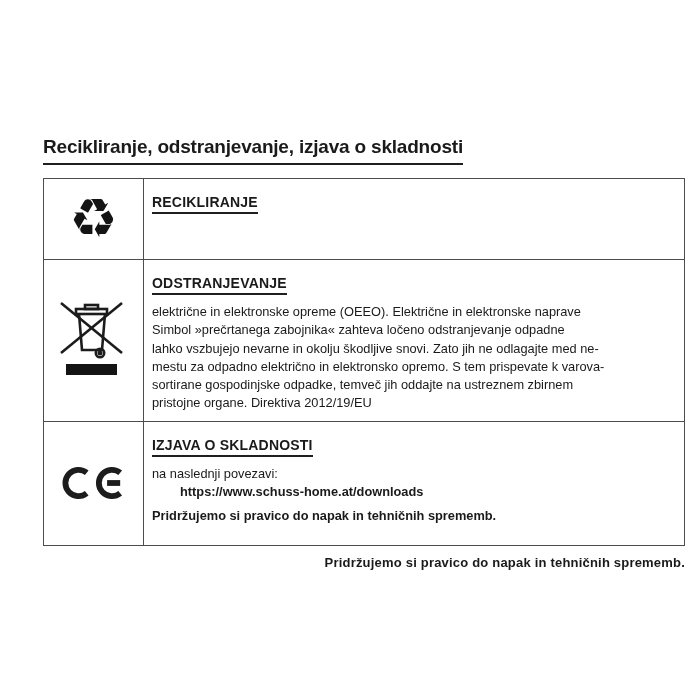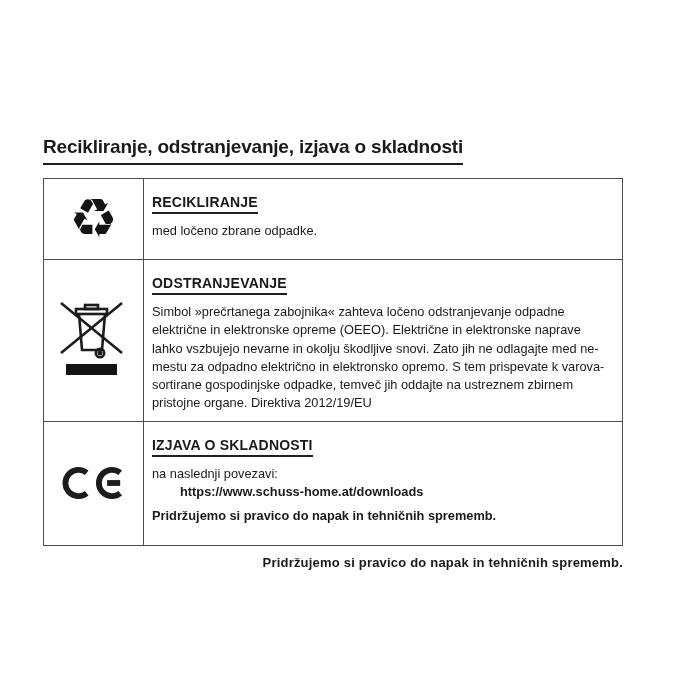--- a/index.html
+++ b/index.html
@@ -7,21 +7,21 @@
     width:700px; height:700px;
     background:#ffffff;
     font-family:"Liberation Sans", sans-serif;
     color:#1a1a1a;
     position:relative;
     overflow:hidden;
   }
   .page {
     position:absolute;
     left:43px; top:136px;
-    width:580px;
+    width:642px;
   }
   .title {
     font-size:19px;
     font-weight:bold;
     letter-spacing:-0.2px;
     display:inline-block;
     border-bottom:2px solid #1f1f1f;
     padding-bottom:5px;
     white-space:nowrap;
   }
@@ -82,43 +82,42 @@
   <div class="title">Recikliranje, odstranjevanje, izjava o skladnosti</div>
 
   <div class="doc-table">
 
     <div class="row row-1">
       <div class="icon-cell">
         <span class="recycle-glyph">♻</span>
       </div>
       <div class="content-cell">
         <div class="heading">RECIKLIRANJE</div>
-        <div class="body-line">med ločeno zbrane odpadke.</div>
       </div>
     </div>
 
     <div class="row row-2">
       <div class="icon-cell">
         <svg class="icon-svg" width="72" height="84" viewBox="0 0 72 84">
           <g stroke="#1c1c1c" stroke-width="2.6" fill="none">
             <line x1="3" y1="5" x2="64" y2="55"></line>
             <line x1="64" y1="5" x2="3" y2="55"></line>
             <rect x="27" y="7" width="13" height="4"></rect>
             <rect x="18" y="11" width="31" height="5"></rect>
             <path d="M21 16 L24 52 L44 52 L47 16"></path>
             <circle cx="42" cy="55" r="4.2"></circle>
             <circle cx="42" cy="55" r="1.2" fill="#1c1c1c"></circle>
           </g>
           <rect x="8" y="66" width="51" height="11" fill="#141414"></rect>
         </svg>
       </div>
       <div class="content-cell">
         <div class="heading">ODSTRANJEVANJE</div>
+        <div class="body-line">električne in elektronske opreme (OEEO). Električne in elektronske naprave</div>
         <div class="body-line">Simbol »prečrtanega zabojnika« zahteva ločeno odstranjevanje odpadne</div>
-        <div class="body-line">električne in elektronske opreme (OEEO). Električne in elektronske naprave</div>
         <div class="body-line">lahko vszbujejo nevarne in okolju škodljive snovi. Zato jih ne odlagajte med ne-</div>
         <div class="body-line">mestu za odpadno električno in elektronsko opremo. S tem prispevate k varova-</div>
         <div class="body-line">sortirane gospodinjske odpadke, temveč jih oddajte na ustreznem zbirnem</div>
         <div class="body-line">pristojne organe. Direktiva 2012/19/EU</div>
       </div>
     </div>
 
     <div class="row row-3">
       <div class="icon-cell">
         <svg class="icon-svg" width="64" height="50" viewBox="0 0 88 54">

